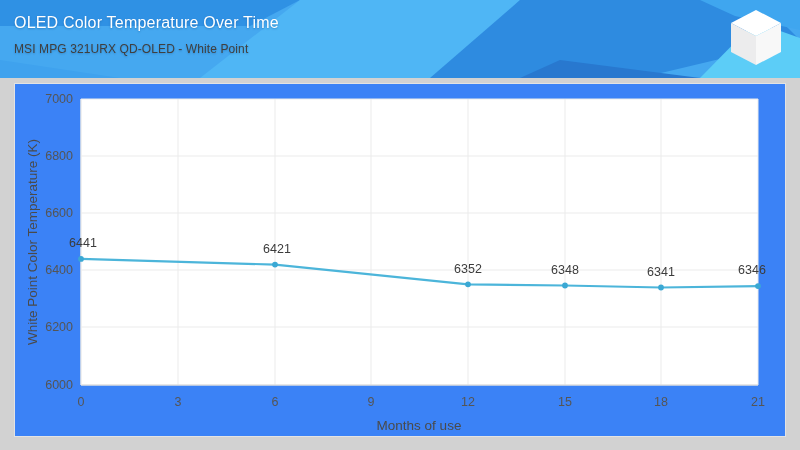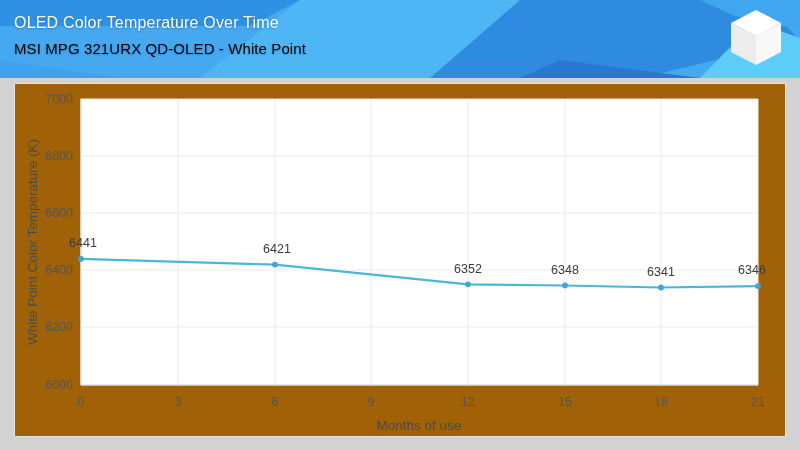--- a/index.html
+++ b/index.html
@@ -43,23 +43,23 @@
     font-weight: normal;
     color: #ffffff;
     letter-spacing: 0.2px;
     text-shadow: 0 1px 2px rgba(0,60,120,0.35);
     line-height: 30px;
     white-space: nowrap;
   }
   .chart-subtitle {
     margin: 0;
     margin-top: 3px;
-    font-size: 15px;
+    font-size: 12px;
     font-weight: normal;
-    color: #000000;
+    color: #404040;
     letter-spacing: 0.1px;
     text-shadow: 0 1px 2px rgba(0,60,120,0.3);
     line-height: 16px;
     white-space: nowrap;
   }
   .logo-cube {
     position: absolute;
     right: 14px;
     top: 7px;
     width: 60px;
@@ -67,21 +67,21 @@
     z-index: 6;
   }
 
   
   .panel {
     position: absolute;
     left: 14px;
     top: 83px;
     width: 772px;
     height: 354px;
-    background: #a16207;
+    background: #3b82f6;
     border: 1px solid #e3e3e3;
     box-sizing: border-box;
   }
 
   .plot-wrap {
     position: absolute;
     left: 0; top: 0;
     width: 772px;
     height: 354px;
   }

